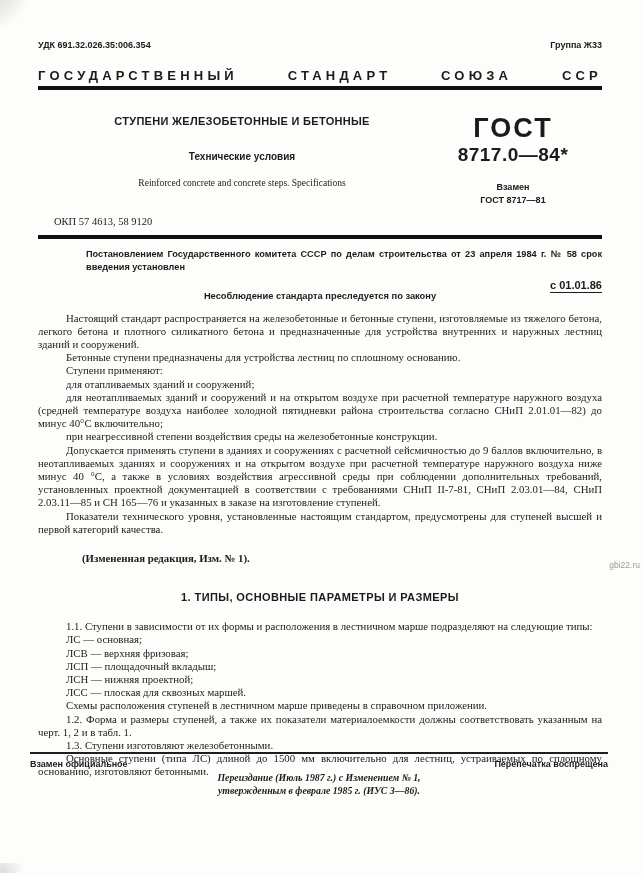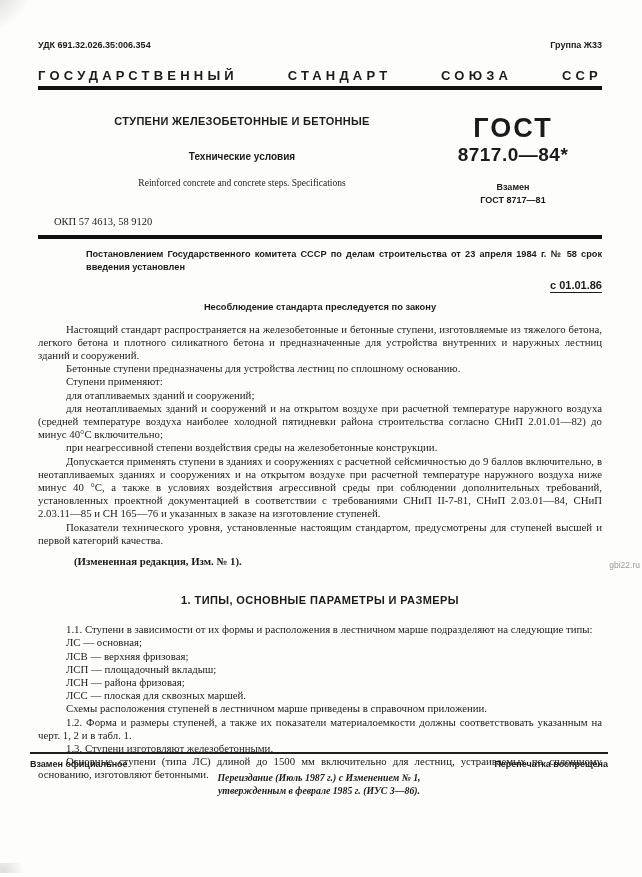--- a/index.html
+++ b/index.html
@@ -31,26 +31,26 @@
   .replaces { margin-top:15px; font-size:9px; font-weight:bold; line-height:12.5px; }
 
   .okp { margin-top:10px; font-size:10.5px; padding-left:16px; }
 
   .decree { margin-top:9px; font-family:"Liberation Sans", sans-serif; font-weight:bold;
     font-size:9.2px; line-height:13px; text-align:justify;margin-left:48px; }
   .effective-date { text-align:right; font-family:"Liberation Sans", sans-serif;
     font-weight:bold; font-size:11px; margin-top:5px; }
   .effective-date span { border-bottom:1.5px solid #1b1b1b; padding-bottom:1px; }
   .law-notice { text-align:center; font-family:"Liberation Sans", sans-serif;
-    font-weight:bold; font-size:9.3px; margin-top:11px; }
+    font-weight:bold; font-size:9.3px; }
 
   .intro { margin-top:11px; }
   .body-p { margin:0; text-indent:28px; text-align:justify;
     font-size:10.8px; line-height:13.2px; }
-  .amendment { margin:8px; text-indent:28px; font-weight:bold;
+  .amendment { margin:16px; text-indent:28px; font-weight:bold;
     font-size:10.8px; line-height:13.2px; }
 
   .section-heading { text-align:center; font-family:"Liberation Sans", sans-serif;
     font-weight:bold; font-size:11px; letter-spacing:.4px; margin-top:26px; }
   .section-body { margin-top:17px; }
 
   .footer { position:absolute; left:30px; right:34px; top:752px; }
   .footer-rule { height:1.5px; background:#1e1e1e; }
   .footer-row { display:flex; justify-content:space-between; margin-top:5px;
     font-family:"Liberation Sans", sans-serif; font-weight:bold; font-size:9px; }
@@ -118,21 +118,21 @@
         <p class="body-p">Показатели технического уровня, установленные настоящим стандартом, предусмотрены для ступеней высшей и первой категорий качества.</p>
       </div>
     <p class="amendment">(Измененная редакция, Изм. № 1).</p>
 
     <div class="section-heading">1. ТИПЫ, ОСНОВНЫЕ ПАРАМЕТРЫ И РАЗМЕРЫ</div>
     <div class="section-body">
         <p class="body-p">1.1. Ступени в зависимости от их формы и расположения в лестничном марше подразделяют на следующие типы:</p>
         <p class="body-p">ЛС — основная;</p>
         <p class="body-p">ЛСВ — верхняя фризовая;</p>
         <p class="body-p">ЛСП — площадочный вкладыш;</p>
-        <p class="body-p">ЛСН — района фризовая;</p>
+        <p class="body-p">ЛСН — нижняя проектной;</p>
         <p class="body-p">ЛСС — плоская для сквозных маршей.</p>
         <p class="body-p">Схемы расположения ступеней в лестничном марше приведены в справочном приложении.</p>
         <p class="body-p">1.2. Форма и размеры ступеней, а также их показатели материалоемкости должны соответствовать указанным на черт. 1, 2 и в табл. 1.</p>
         <p class="body-p">1.3. Ступени изготовляют железобетонными.</p>
         <p class="body-p">Основные ступени (типа ЛС) длиной до 1500 мм включительно для лестниц, устраиваемых по сплошному основанию, изготовляют бетонными.</p>
       </div>
 
   </div>
 
   <div class="footer">

